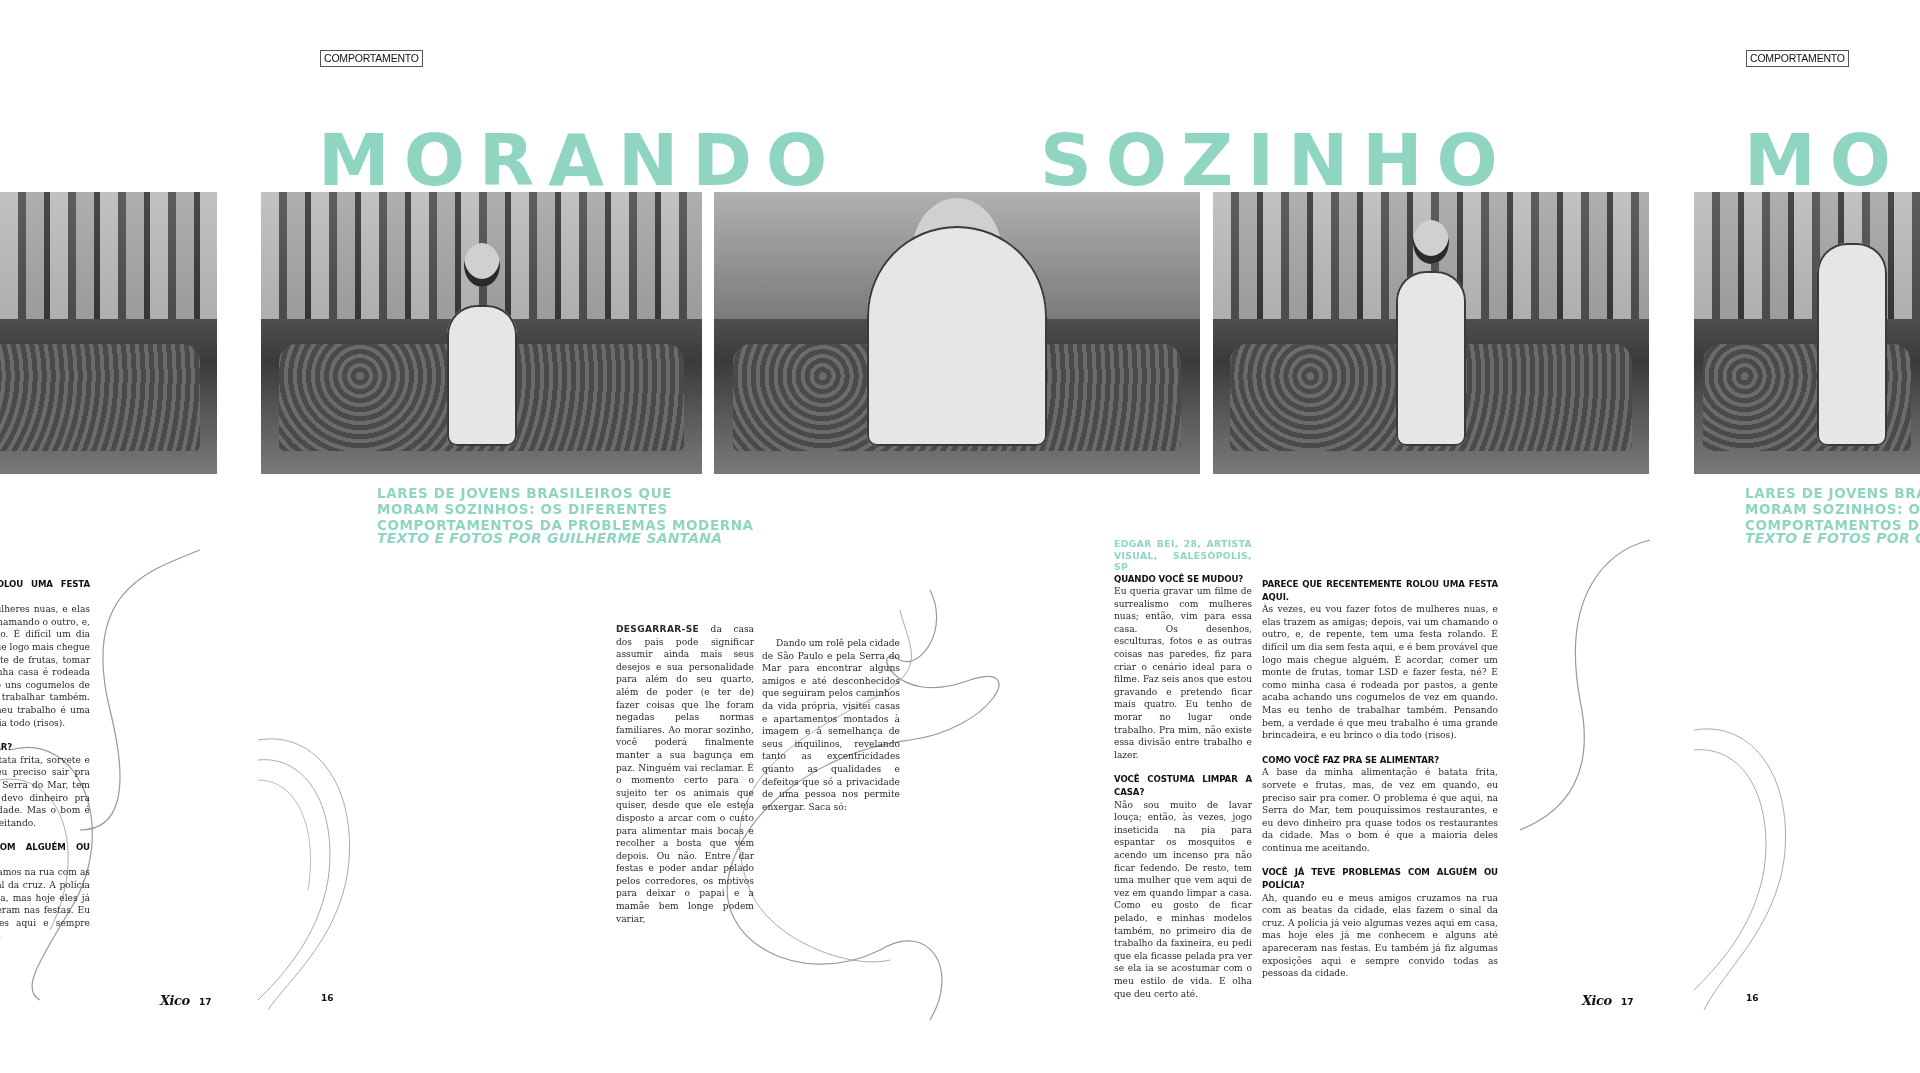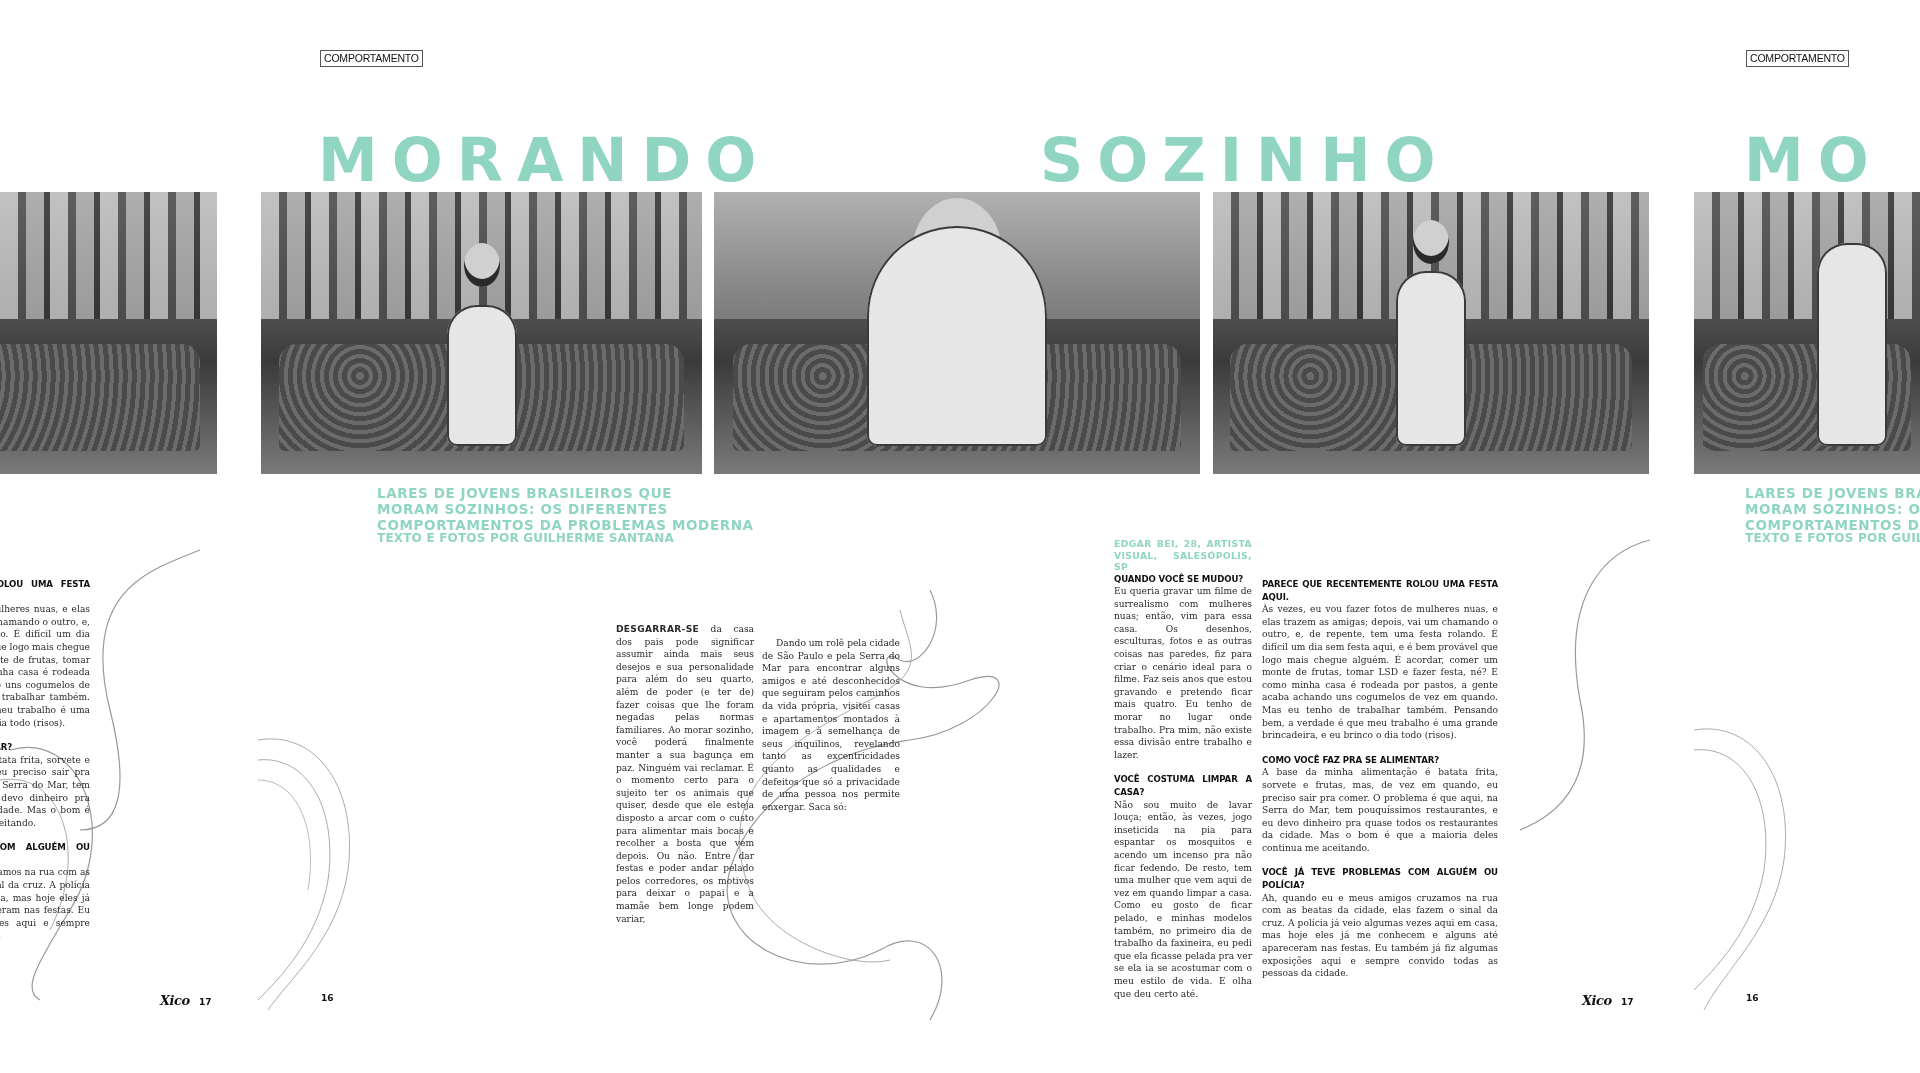--- a/index.html
+++ b/index.html
@@ -7,41 +7,41 @@
     width:1920px; height:1073px; overflow:hidden; position:relative;
     background:#ffffff; font-family:"DejaVu Serif", serif; color:#222;
   }
   .section-tag {
     position:absolute; top:50px; border:1px solid #555; padding:1px 3px;
     font-family:"Liberation Sans", sans-serif; font-size:10.5px; color:#111; letter-spacing:-0.2px;
     line-height:13px; background:#fff;
   }
   .headline {
     position:absolute; top:115px; margin:0; font-family:"DejaVu Sans", sans-serif; font-weight:bold;
-    font-size:60px; letter-spacing:14px; color:#8fd5c1; line-height:90px; z-index:3; white-space:nowrap;
+    font-size:72px; letter-spacing:14px; color:#8fd5c1; line-height:90px; z-index:3; white-space:nowrap;
   }
   .photo {
     position:absolute; top:192px; height:282px; overflow:hidden; z-index:1;
     background:linear-gradient(180deg,#9a9a9a 0%,#5c5c5c 35%,#3a3a3a 60%,#7a7a7a 100%);
   }
   .photo .wall { position:absolute; left:0; right:0; top:0; height:45%;
     background:repeating-linear-gradient(90deg,#cfcfcf 0 18px,#4a4a4a 18px 26px,#b5b5b5 26px 44px,#2e2e2e 44px 50px); opacity:.75; }
   .photo .sofa { position:absolute; left:4%; right:4%; bottom:8%; height:38%; background:#555; border-radius:18px 18px 6px 6px;
     background-image:repeating-radial-gradient(circle at 20% 30%,#6b6b6b 0 4px,#4a4a4a 4px 9px); }
   .photo .figure { position:absolute; left:50%; width:70px; margin-left:-35px; bottom:10%; height:72%;
     background:#e6e6e6; border-radius:30px 30px 10px 10px; box-shadow:0 0 0 2px #3a3a3a inset; }
   .photo .head { position:absolute; left:50%; width:36px; height:44px; margin-left:-18px; top:16%; background:#d0d0d0; border-radius:50%; box-shadow:0 -8px 0 #2a2a2a inset; }
   .photo.big .figure { width:180px; margin-left:-90px; height:78%; border-radius:90px 90px 10px 10px; }
   .photo.big .head { width:90px; height:110px; margin-left:-45px; top:2%; box-shadow:0 -18px 0 #3a3a3a inset; }
   .photo.big .wall { background:linear-gradient(180deg,#b8b8b8,#8a8a8a); }
   .subtitle {
     position:absolute; top:485px; width:360px; font-family:"DejaVu Sans", sans-serif; font-weight:bold;
     color:#8fd5c1; font-size:13.5px; line-height:16px; letter-spacing:0.6px; margin:0;
   }
-  .credit { display:block; font-size:12px; line-height:11px; letter-spacing:0.2px; }
+  .credit { display:block; font-size:14px; line-height:11px; letter-spacing:0.2px;font-style:italic; }
   .col {
     position:absolute; font-size:9.1px; line-height:12.6px; text-align:justify; color:#2a2a2a; z-index:2;
   }
   .col p { margin:0; }
   .col .indent { text-indent:14px; }
   .lead { font-family:"DejaVu Sans", sans-serif; font-weight:bold; letter-spacing:0.3px; }
   .q { font-family:"DejaVu Sans", sans-serif; font-weight:bold; font-size:8.6px; margin:0; color:#111; letter-spacing:-0.1px; }
   .gap { height:12px; }
   .person { font-family:"DejaVu Sans", sans-serif; font-weight:bold; color:#8fd5c1; font-size:9.2px; line-height:11.5px; letter-spacing:0.4px; margin:0; }
   .footer { position:absolute; top:993px; font-family:"DejaVu Sans", sans-serif; font-size:9px; font-weight:bold; color:#111; }

